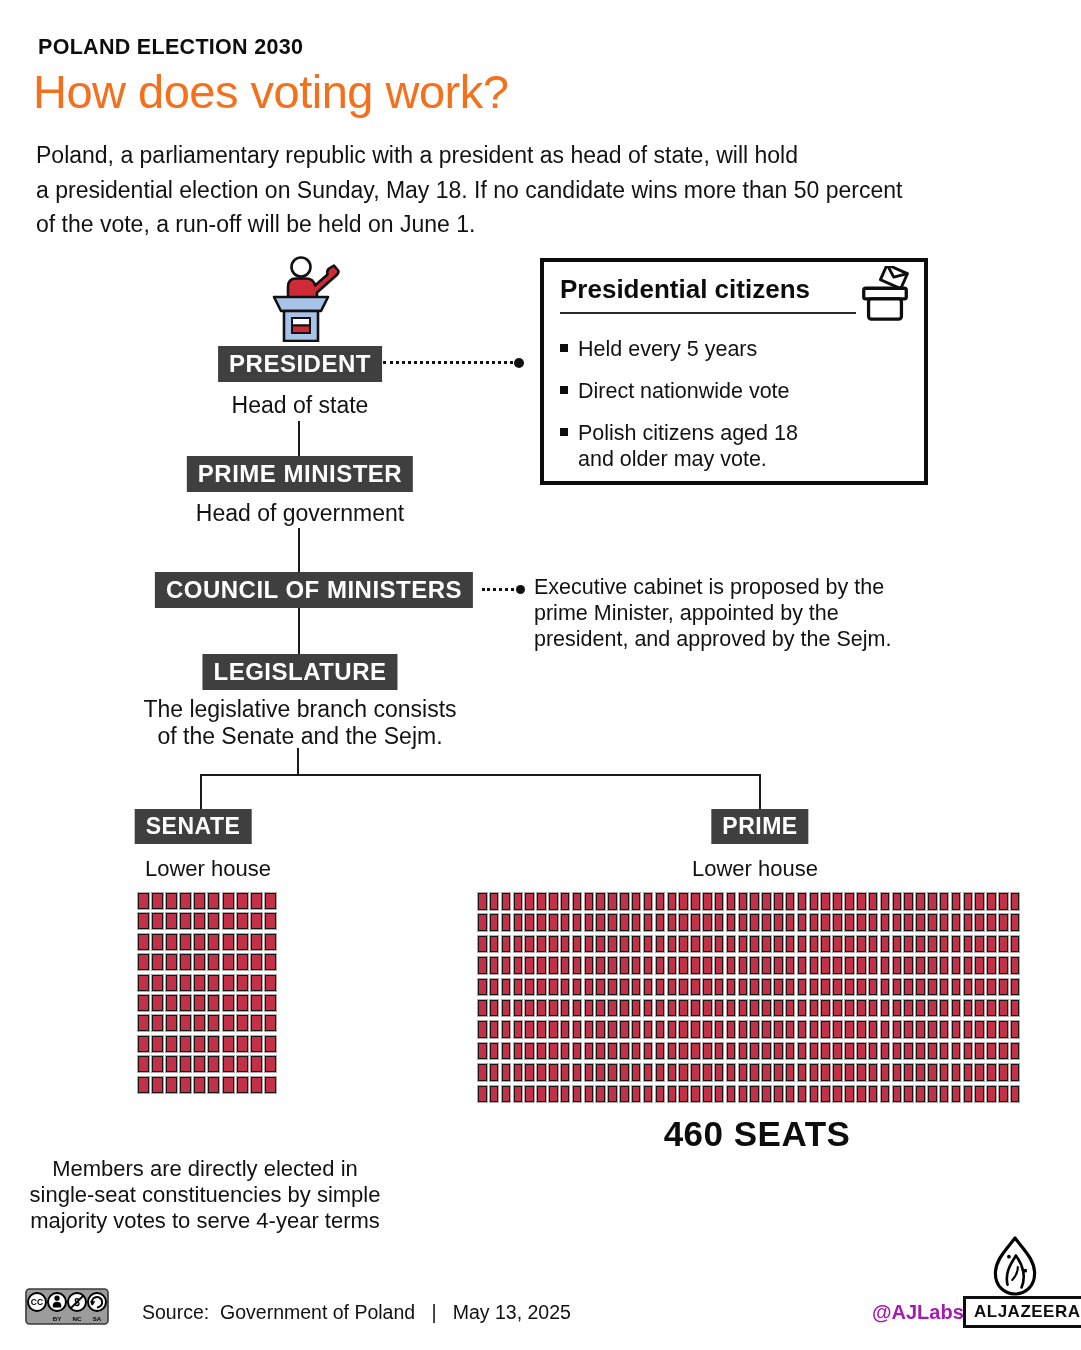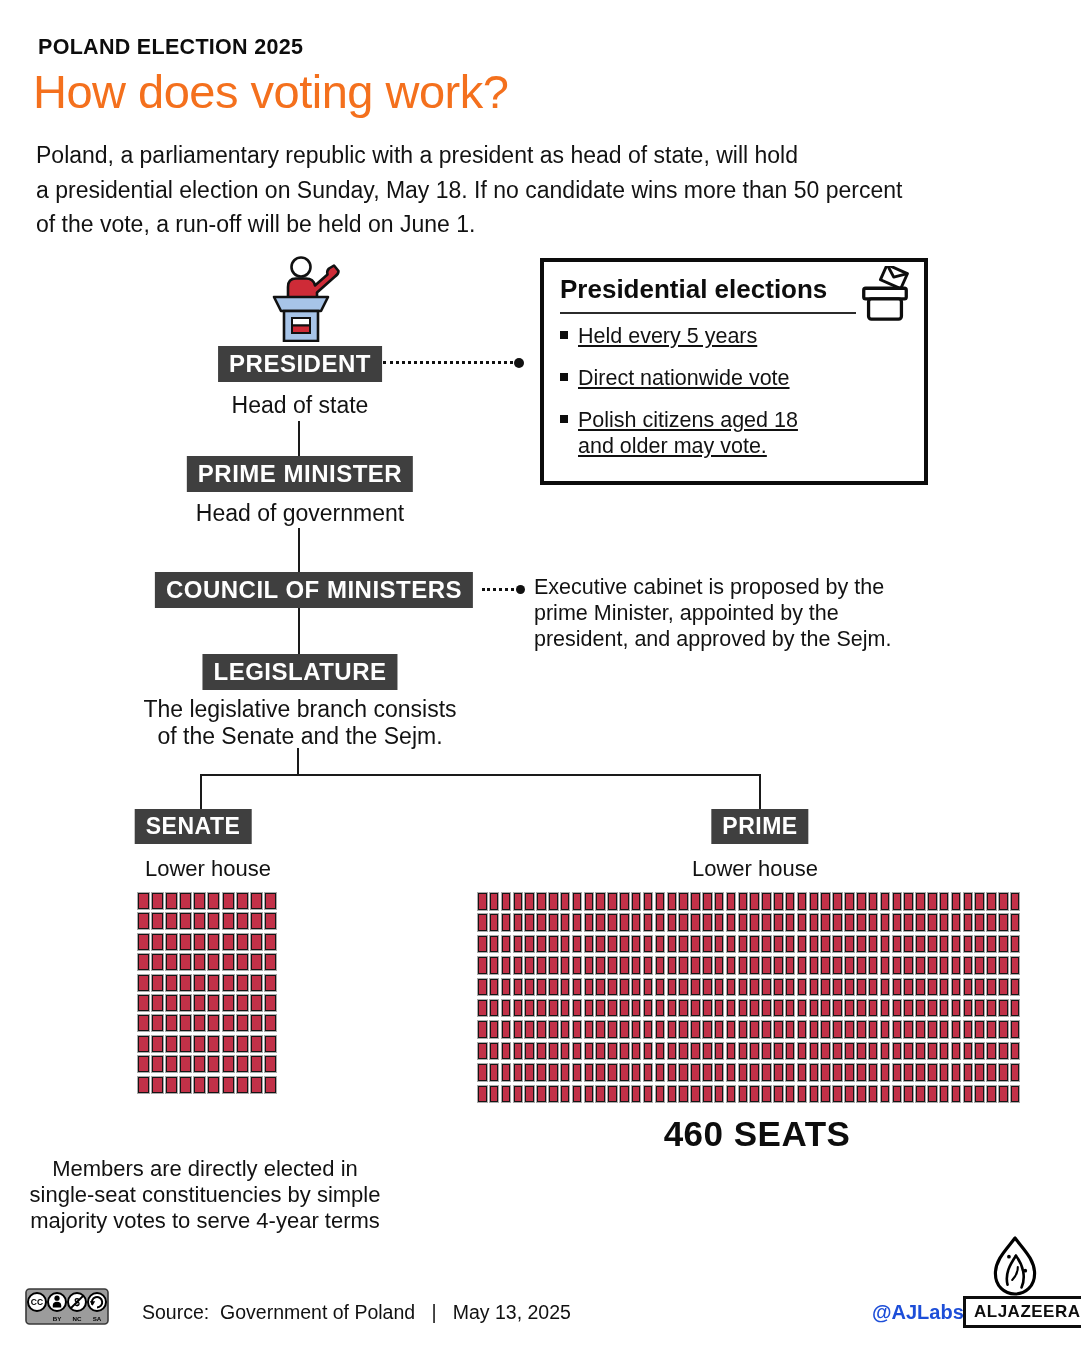--- a/index.html
+++ b/index.html
@@ -52,21 +52,21 @@
   #senate-chip{left:193px;top:809px;}
   #sejm-chip{left:760px;top:809px;}
   #senate-sub{left:208px;top:856px;font-size:22px;}
   #sejm-sub{left:755px;top:856px;font-size:22px;}
 
   
   #infobox{position:absolute;left:540px;top:258px;width:388px;height:227px;border:4px solid #0c0c0c;box-sizing:border-box;padding:12px 16px 0 16px;background:#ffffff;}
   #infobox-title{font-size:26px;font-weight:700;color:#0d0d0d;}
   #infobox-rule{margin-top:7px;width:296px;height:1.5px;background:#2b2b2b;}
   #ballot-icon{position:absolute;right:10px;top:4px;}
-  #infobox-bullets{margin-top:9px;text-decoration:underline;}
+  #infobox-bullets{margin-top:22px;}
   .bullet-row{display:flex;margin-bottom:16px;}
   .bullet-sq{flex:0 0 auto;width:8px;height:8px;background:#0d0d0d;margin:8px 10px 0 0;}
   .bullet-text{font-size:21.5px;line-height:26px;color:#121212;}
 
   
   #senate-grid{position:absolute;left:138px;top:893px;gap:4.4px 3.1px;}
   #sejm-grid{position:absolute;left:478px;top:893px;gap:4.9px 3.35px;}
   .seat{box-sizing:border-box;border:1.5px solid #151515;box-shadow:0 0 0 1px #ababab;}
   #senate-grid .seat{width:11px;height:16px;}
   #sejm-grid .seat{width:8.5px;height:16.5px;}
@@ -74,30 +74,30 @@
   .seats-title{position:absolute;transform:translateX(-50%);font-size:35px;font-weight:700;letter-spacing:.5px;color:#0d0d0d;white-space:nowrap;}
   .seats-desc{position:absolute;transform:translateX(-50%);font-size:22px;line-height:26px;text-align:center;color:#121212;white-space:pre-line;}
   #senate-title{left:205px;top:1114px;}
   #senate-desc{left:205px;top:1156px;}
   #sejm-title{left:757px;top:1114px;}
   #sejm-desc{left:757px;top:1156px;}
 
   
   #cc-badge{position:absolute;left:25px;top:1288px;}
   #source-line{position:absolute;left:142px;top:1301px;font-size:19.5px;color:#111;}
-  #ajlabs{position:absolute;left:872px;top:1301px;font-size:20px;font-weight:700;color:#1d4ed8;}
+  #ajlabs{position:absolute;left:872px;top:1301px;font-size:20px;font-weight:700;color:#a21caf;}
   #aj-logo-box{position:absolute;left:963px;top:1296px;border:3px solid #0d0d0d;padding:3px 8px;font-size:17px;font-weight:700;letter-spacing:.5px;color:#0d0d0d;white-space:nowrap;}
   #aj-flame{position:absolute;left:987px;top:1236px;}
 </style>
 </head>
 <body>
 
 <div id="canvas">
 
-  <div id="kicker">POLAND ELECTION 2025</div>
+  <div id="kicker">POLAND ELECTION 2030</div>
   <div id="title">How does voting work?</div>
   <div id="intro" class="preline">Poland, a parliamentary republic with a president as head of state, will hold
 a presidential election on Sunday, May 18. If no candidate wins more than 50 percent
 of the vote, a run-off will be held on June 1.</div>
 
   <div id="podium-icon">
     <svg width="92" height="86" viewBox="0 0 92 86">
       <circle cx="47" cy="11" r="9.5" fill="#ffffff" stroke="#111111" stroke-width="2.6"></circle>
       <path d="M34,42 L34,31 Q34,22.5 42,22.5 L52,22.5 Q59.5,22.5 61,29.5 L73.5,18.5 Q72.5,15 75,12.5 L80,9.5 L84.5,15 Q84.5,18.5 81,20.5 L63,36.5 L63,42 Z" fill="#CE2B37" stroke="#111111" stroke-width="2.6" stroke-linejoin="round"></path>
       <polygon points="20,41 74,41 67,55 27,55" fill="#A7C4E8" stroke="#111111" stroke-width="2.6" stroke-linejoin="round"></polygon>
@@ -136,21 +136,21 @@
   <div id="branch-h" class="hline"></div>
   <div id="branch-dl" class="vline"></div>
   <div id="branch-dr" class="vline"></div>
 
   <div id="senate-chip" class="chip small">SENATE</div>
   <div id="sejm-chip" class="chip small">PRIME</div>
   <div id="senate-sub" class="sub">Lower house</div>
   <div id="sejm-sub" class="sub">Lower house</div>
 
   <div id="infobox">
-    <div id="infobox-title">Presidential elections</div>
+    <div id="infobox-title">Presidential citizens</div>
     <div id="infobox-rule"></div>
     <div id="ballot-icon">
       <svg width="58" height="58" viewBox="0 0 60 60">
         <g transform="rotate(24 40 13)">
           <rect x="27" y="3" width="23" height="17" fill="#ffffff" stroke="#0d0d0d" stroke-width="3" stroke-linejoin="round"></rect>
           <path d="M27,3 L38.5,12 L50,3" fill="none" stroke="#0d0d0d" stroke-width="3" stroke-linejoin="round"></path>
         </g>
         <rect x="8" y="23" width="44" height="11" rx="2" fill="#ffffff" stroke="#0d0d0d" stroke-width="3.4"></rect>
         <rect x="13" y="34" width="34" height="21" rx="3" fill="#ffffff" stroke="#0d0d0d" stroke-width="3.4"></rect>
       </svg>

